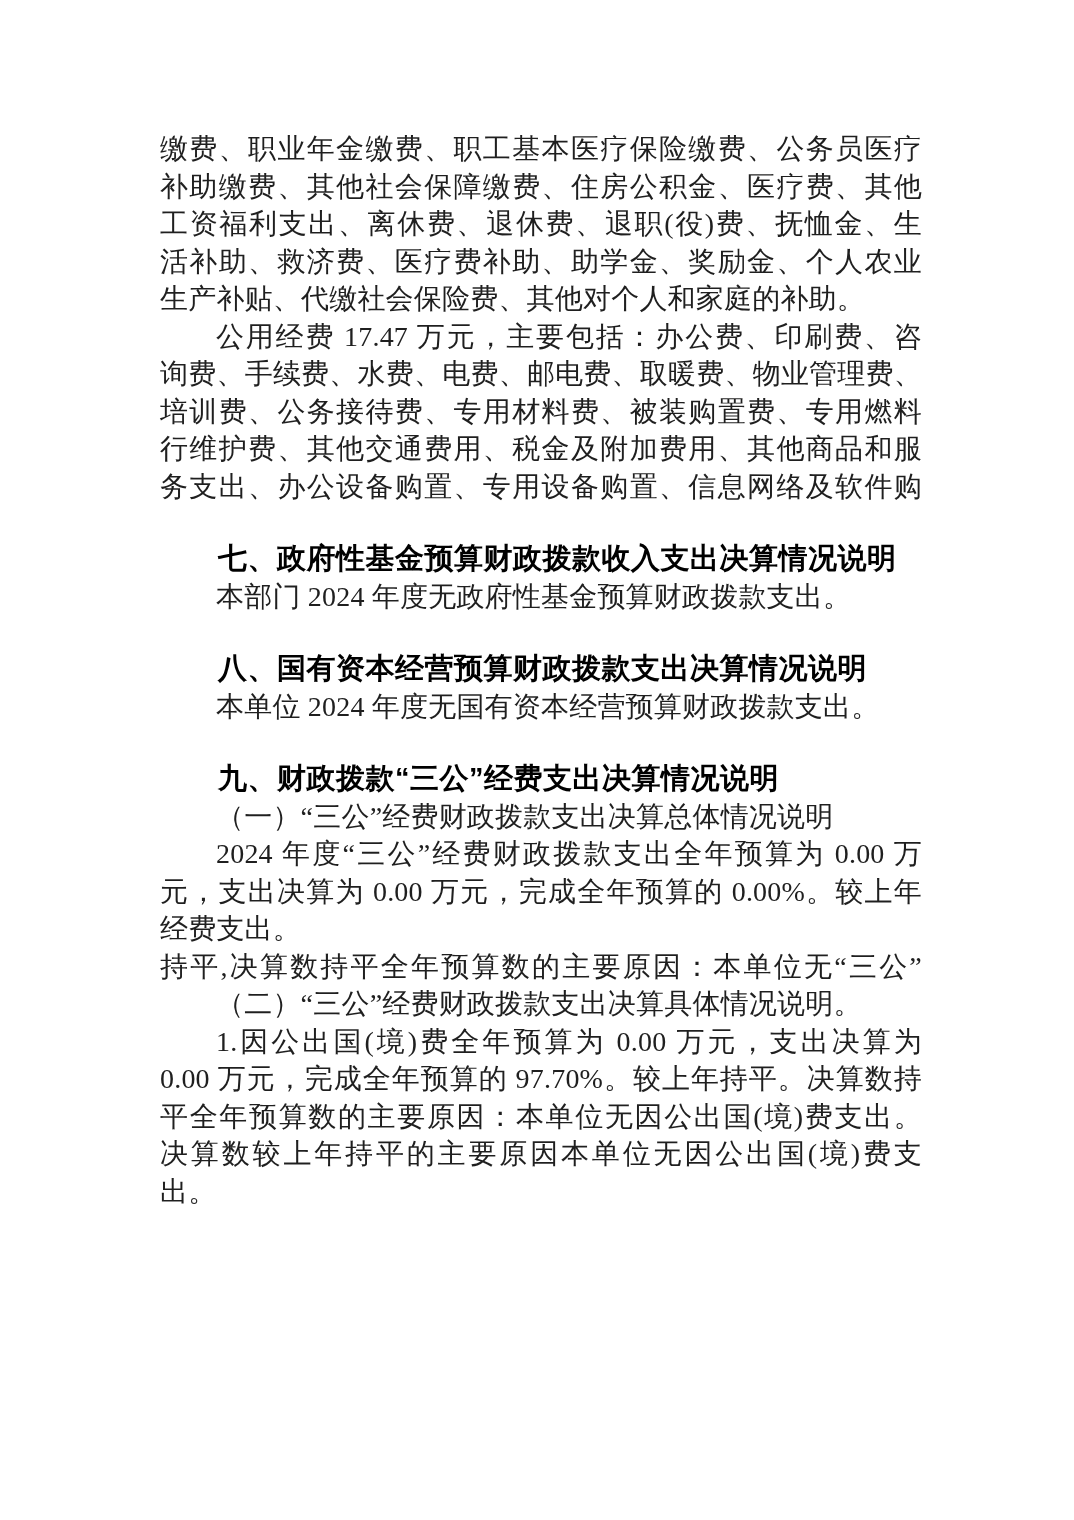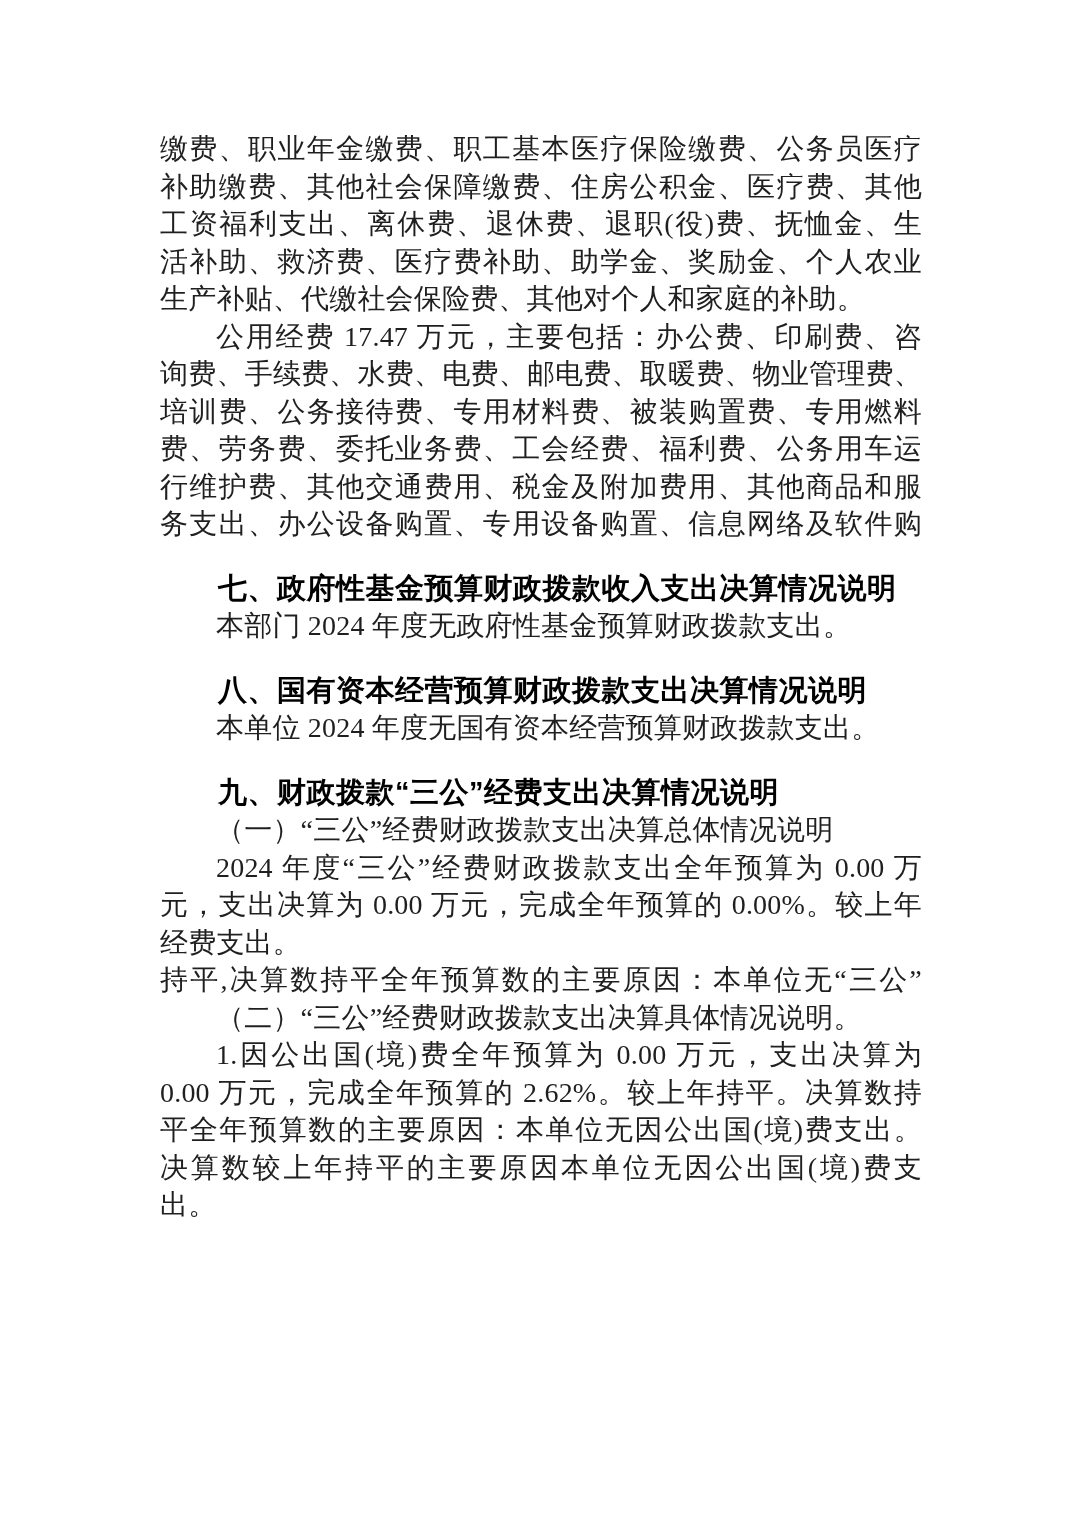--- a/index.html
+++ b/index.html
@@ -34,21 +34,21 @@
   }
   .ind {
     text-indent: 2em;
   }
   .hd {
     font-family: "Liberation Sans", "DejaVu Sans", sans-serif;
     font-weight: 700;
     font-size: 29px;
     line-height: 37.5px;
     color: #000000;
-    margin-top: 27px;
+    margin-top: 35px;
     text-indent: 2em;
     text-align: left;
     text-align-last: left;
     letter-spacing: 0.5px;
   }
   .sub {
     
   }
   .page-number {
     position: absolute;
@@ -69,39 +69,38 @@
 
     <div class="ln j">缴费、职业年金缴费、职工基本医疗保险缴费、公务员医疗</div>
     <div class="ln j">补助缴费、其他社会保障缴费、住房公积金、医疗费、其他</div>
     <div class="ln j">工资福利支出、离休费、退休费、退职(役)费、抚恤金、生</div>
     <div class="ln j">活补助、救济费、医疗费补助、助学金、奖励金、个人农业</div>
     <div class="ln">生产补贴、代缴社会保险费、其他对个人和家庭的补助。</div>
 
     <div class="ln j ind">公用经费 17.47 万元，主要包括：办公费、印刷费、咨</div>
     <div class="ln j">询费、手续费、水费、电费、邮电费、取暖费、物业管理费、</div>
     <div class="ln j">培训费、公务接待费、专用材料费、被装购置费、专用燃料</div>
-    <div class="ln j">费、劳务费、委托业务费、工会经费、福利费、公务用车运</div>
     <div class="ln j">行维护费、其他交通费用、税金及附加费用、其他商品和服</div>
     <div class="ln j">务支出、办公设备购置、专用设备购置、信息网络及软件购</div>
 
     <div class="ln hd">七、政府性基金预算财政拨款收入支出决算情况说明</div>
     <div class="ln ind">本部门 2024 年度无政府性基金预算财政拨款支出。</div>
 
     <div class="ln hd">八、国有资本经营预算财政拨款支出决算情况说明</div>
     <div class="ln ind">本单位 2024 年度无国有资本经营预算财政拨款支出。</div>
 
     <div class="ln hd">九、财政拨款“三公”经费支出决算情况说明</div>
     <div class="ln ind sub">（一）“三公”经费财政拨款支出决算总体情况说明</div>
     <div class="ln j ind">2024 年度“三公”经费财政拨款支出全年预算为 0.00 万</div>
     <div class="ln j">元，支出决算为 0.00 万元，完成全年预算的 0.00%。较上年</div>
     <div class="ln">经费支出。</div>
     <div class="ln j">持平,决算数持平全年预算数的主要原因：本单位无“三公”</div>
     <div class="ln ind sub">（二）“三公”经费财政拨款支出决算具体情况说明。</div>
     <div class="ln j ind">1.因公出国(境)费全年预算为 0.00 万元，支出决算为</div>
-    <div class="ln j">0.00 万元，完成全年预算的 2.62%。较上年持平。决算数持</div>
+    <div class="ln j">0.00 万元，完成全年预算的 97.70%。较上年持平。决算数持</div>
     <div class="ln j">平全年预算数的主要原因：本单位无因公出国(境)费支出。</div>
     <div class="ln j">决算数较上年持平的主要原因本单位无因公出国(境)费支</div>
     <div class="ln">出。</div>
 
   </div>
 
   <div class="page-number">22</div>
 </div>
 
 </body></html>

